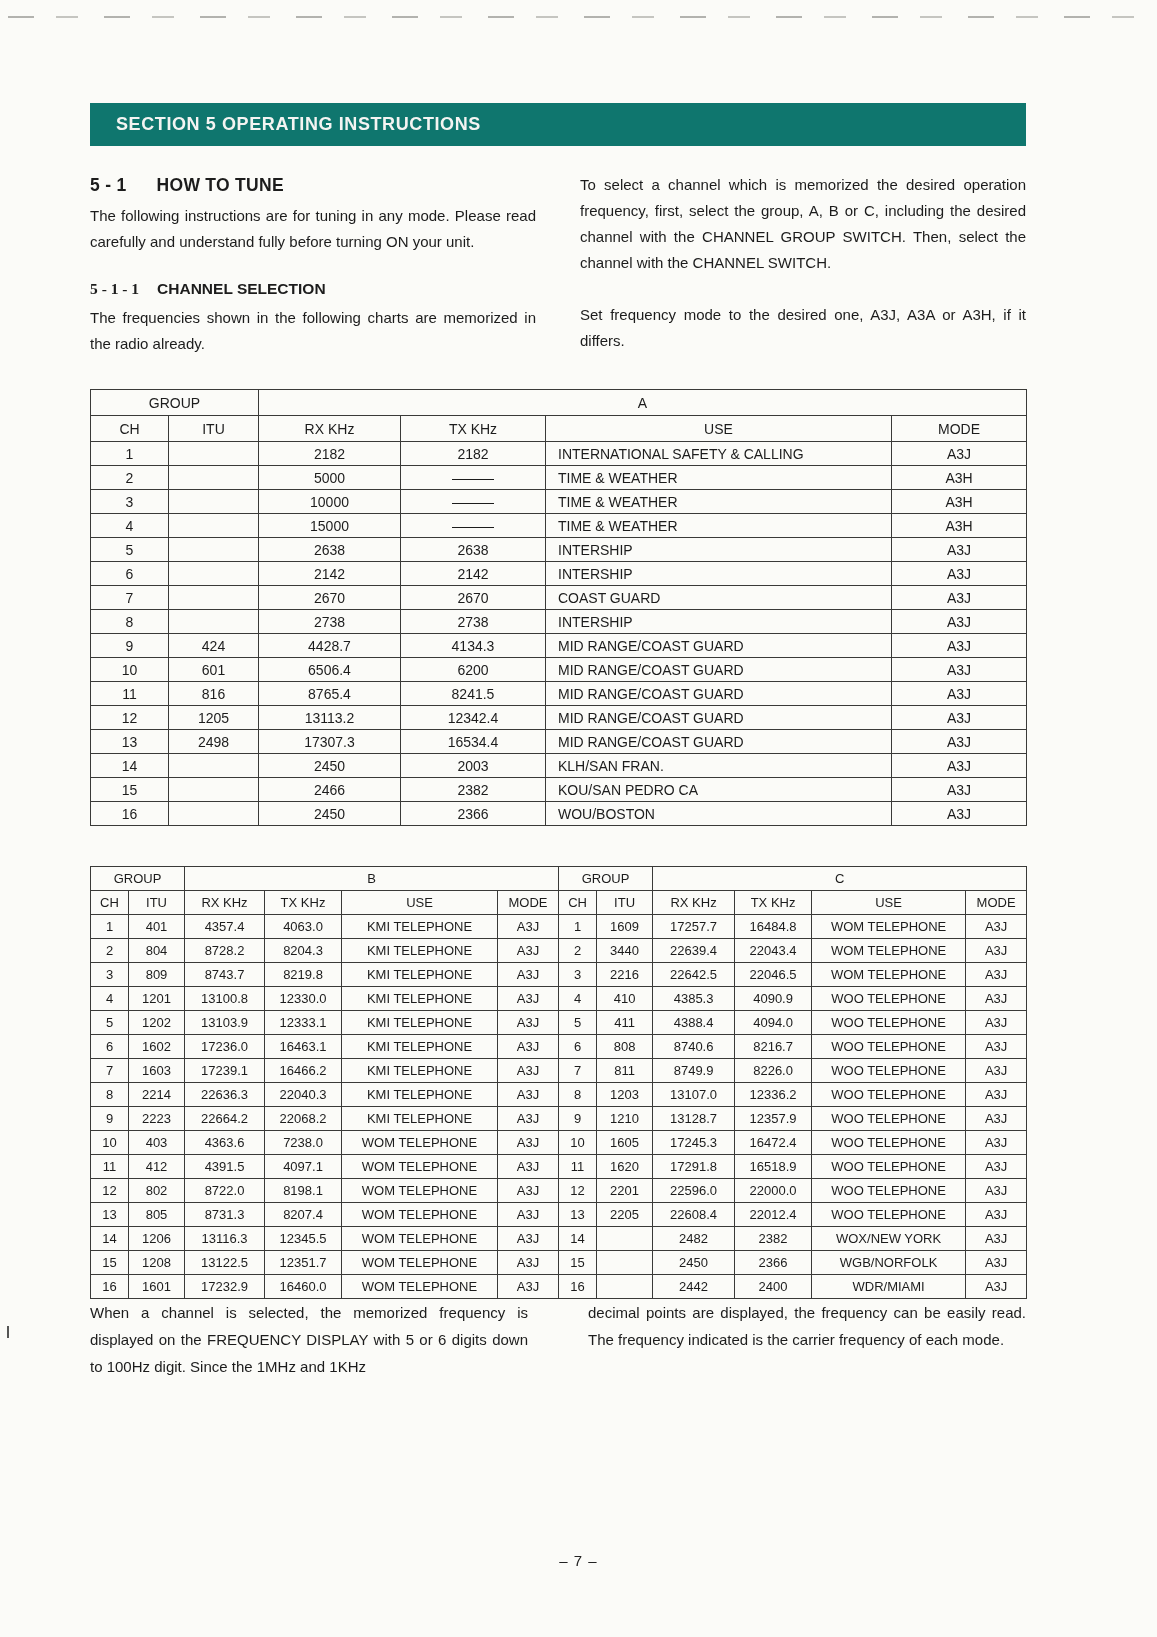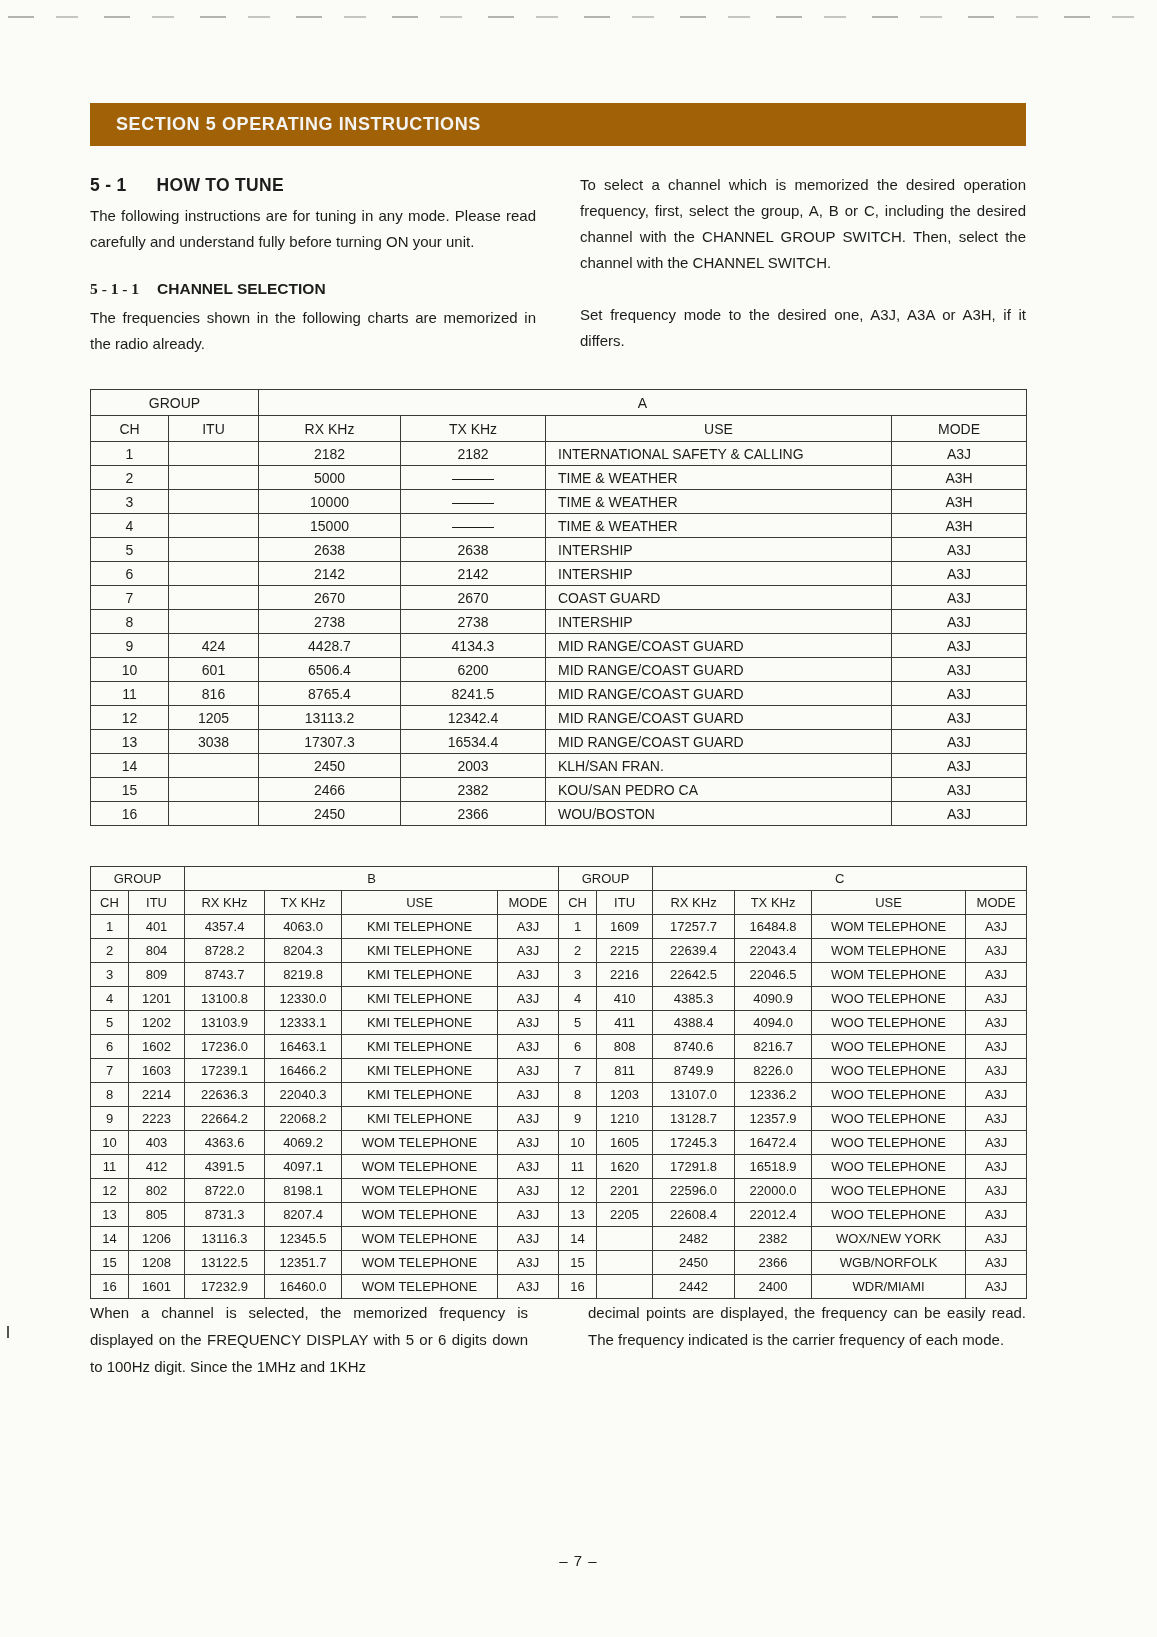--- a/index.html
+++ b/index.html
@@ -14,21 +14,21 @@
   .scan-dashes {
     position:absolute; top:16px; left:8px; width:1130px; height:2px;
     background:repeating-linear-gradient(90deg,#9a9a96 0 26px, transparent 26px 48px, #b3b3ae 48px 70px, transparent 70px 96px);
     opacity:.75;
   }
   .scan-vline { position:absolute; left:32px; top:640px; width:3px; height:525px; background:#15151
   3; }
   .scan-tick { position:absolute; left:7px; top:1326px; width:2px; height:12px; background:#555; }
   .content { position:absolute; left:90px; top:0; width:936px; }
   .header-bar {
-    margin-top:103px; background:#a16207; color:#f4f4f2;
+    margin-top:103px; background:#0f766e; color:#f4f4f2;
     height:43px; display:flex; align-items:center;
     padding-left:26px; font-size:18px; font-weight:bold; letter-spacing:.6px;
   }
   .cols { display:flex; gap:44px; margin-top:26px; }
   .col { flex:1; font-size:15px; line-height:26px; text-align:justify; }
   h2.s1 { font-size:17.5px; margin-bottom:5px; letter-spacing:.3px; }
   h2.s1 .num { margin-right:30px; }
   h3.s11 { font-size:15.5px; margin-top:21px; margin-bottom:3px; }
   h3.s11 .num { margin-right:18px;font-family:Liberation Serif, serif; }
   .rpara2 { margin-top:26px; }
@@ -199,21 +199,21 @@
         <tr>
           <td>12</td>
           <td>1205</td>
           <td>13113.2</td>
           <td>12342.4</td>
           <td>MID RANGE/COAST GUARD</td>
           <td>A3J</td>
         </tr>
         <tr>
           <td>13</td>
-          <td>3038</td>
+          <td>2498</td>
           <td>17307.3</td>
           <td>16534.4</td>
           <td>MID RANGE/COAST GUARD</td>
           <td>A3J</td>
         </tr>
         <tr>
           <td>14</td>
           <td></td>
           <td>2450</td>
           <td>2003</td>
@@ -333,21 +333,21 @@
             <td>2223</td>
             <td>22664.2</td>
             <td>22068.2</td>
             <td>KMI  TELEPHONE</td>
             <td>A3J</td>
           </tr>
           <tr>
             <td>10</td>
             <td>403</td>
             <td>4363.6</td>
-            <td>4069.2</td>
+            <td>7238.0</td>
             <td>WOM TELEPHONE</td>
             <td>A3J</td>
           </tr>
           <tr>
             <td>11</td>
             <td>412</td>
             <td>4391.5</td>
             <td>4097.1</td>
             <td>WOM TELEPHONE</td>
             <td>A3J</td>
@@ -421,21 +421,21 @@
           <tr>
             <td>1</td>
             <td>1609</td>
             <td>17257.7</td>
             <td>16484.8</td>
             <td>WOM TELEPHONE</td>
             <td>A3J</td>
           </tr>
           <tr>
             <td>2</td>
-            <td>2215</td>
+            <td>3440</td>
             <td>22639.4</td>
             <td>22043.4</td>
             <td>WOM TELEPHONE</td>
             <td>A3J</td>
           </tr>
           <tr>
             <td>3</td>
             <td>2216</td>
             <td>22642.5</td>
             <td>22046.5</td>

